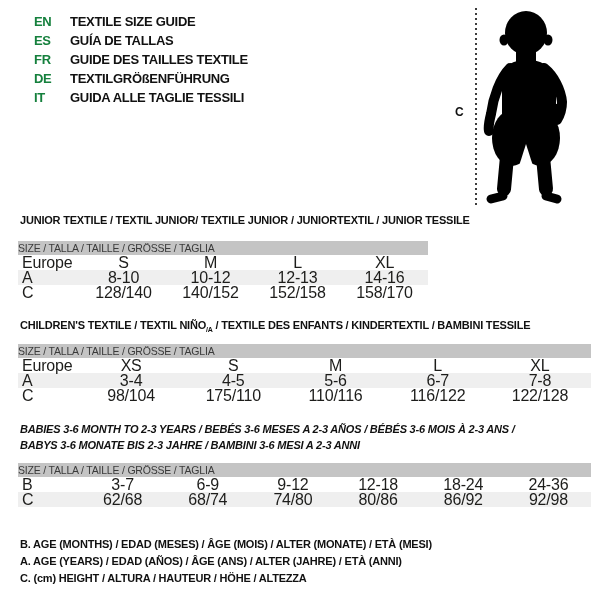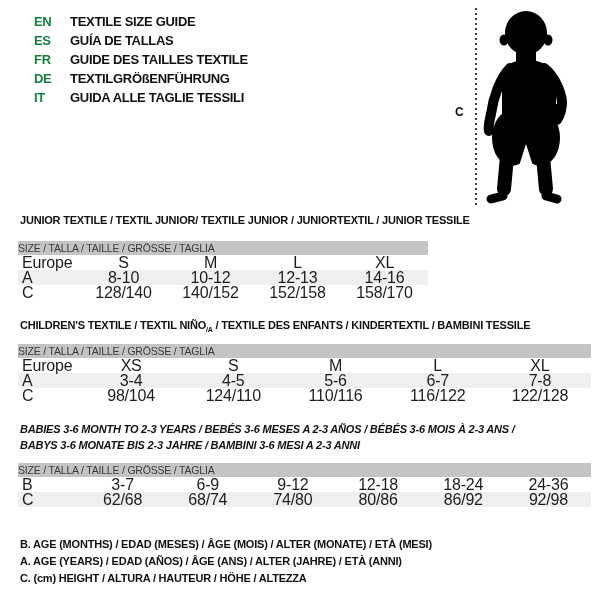--- a/index.html
+++ b/index.html
@@ -137,21 +137,21 @@
       <div class="tcell label">A</div>
       <div class="tcell">3-4</div>
       <div class="tcell">4-5</div>
       <div class="tcell">5-6</div>
       <div class="tcell">6-7</div>
       <div class="tcell">7-8</div>
     </div>
     <div class="trow">
       <div class="tcell label">C</div>
       <div class="tcell">98/104</div>
-      <div class="tcell">124/110</div>
+      <div class="tcell">175/110</div>
       <div class="tcell">110/116</div>
       <div class="tcell">116/122</div>
       <div class="tcell">122/128</div>
     </div>
   </div>
 
   <div class="sec-title title-babies two-line">
     <div>BABIES 3-6 MONTH TO 2-3 YEARS / BEBÉS 3-6 MESES A 2-3 AÑOS / BÉBÉS 3-6 MOIS À 2-3 ANS /</div>
     <div>BABYS 3-6 MONATE BIS 2-3 JAHRE / BAMBINI 3-6 MESI A 2-3 ANNI</div>
   </div>

